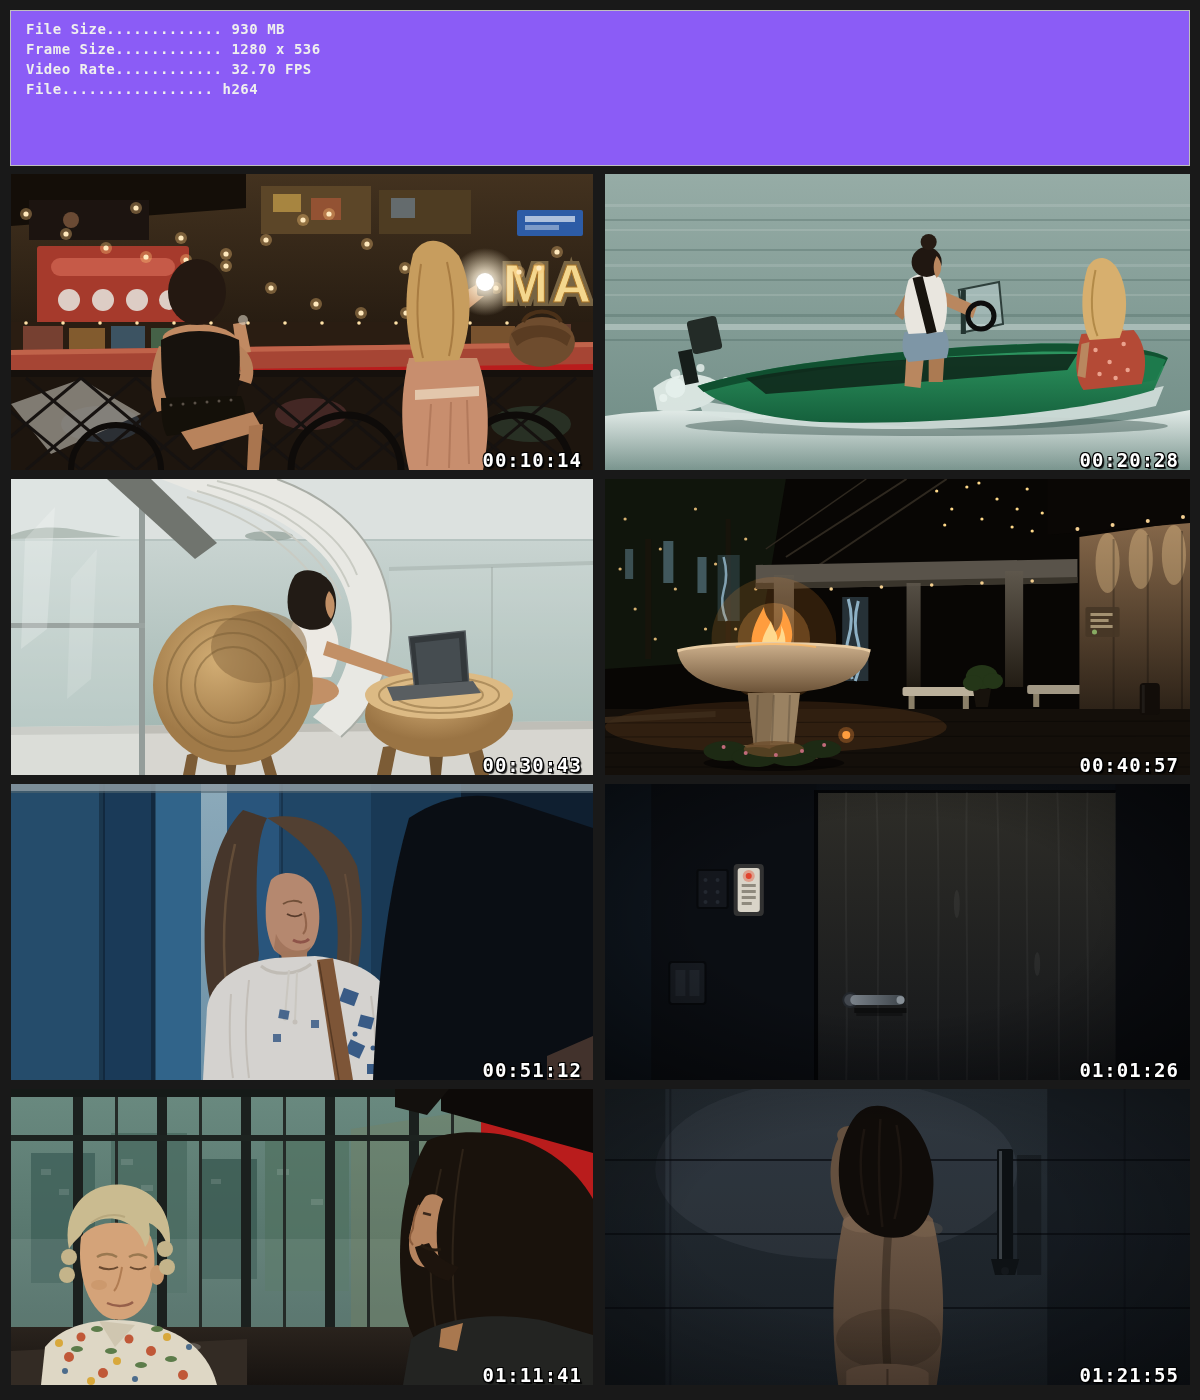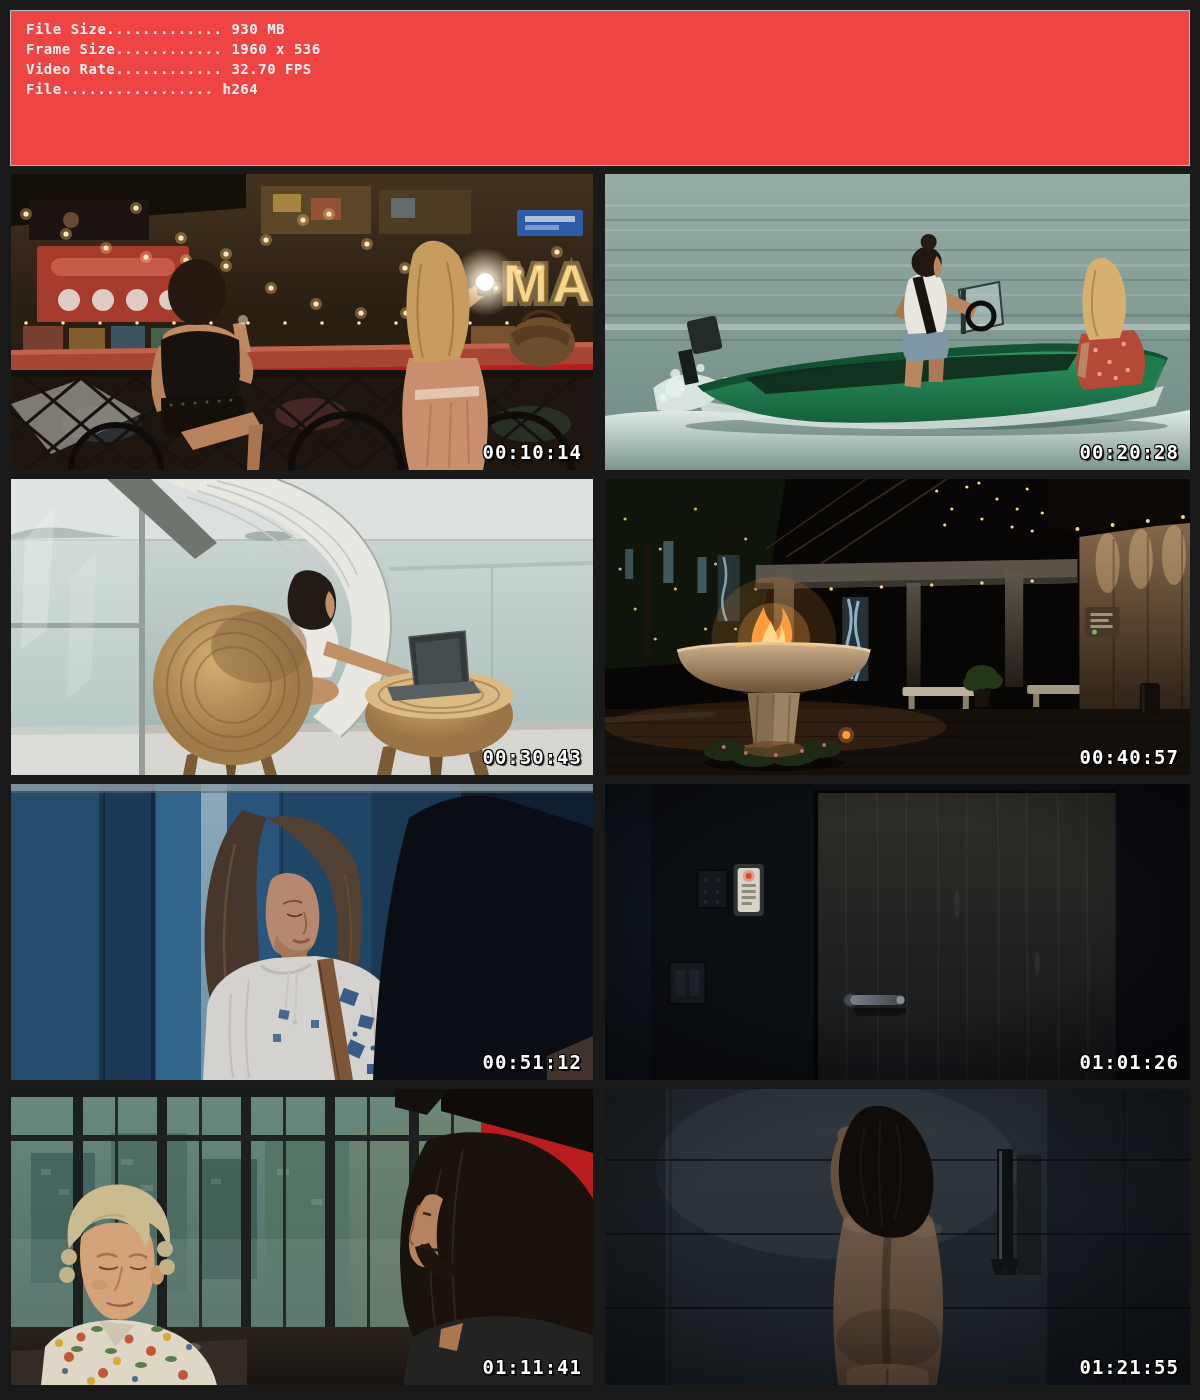--- a/index.html
+++ b/index.html
@@ -1,46 +1,46 @@
 <!DOCTYPE html>
 <html><head>
 <meta charset="utf-8">
 <style>
   html,body{margin:0;padding:0;background:#191919;width:1200px;height:1400px;overflow:hidden;}
   *{box-sizing:border-box;}
   .sheet{width:1200px;height:1400px;position:relative;font-family:"DejaVu Sans Mono",monospace;}
   
   .info-panel{
-    margin:10px 10px 0 10px;height:156px;background:#ef4444;border:1px solid #bfbfbf;
+    margin:10px 10px 0 10px;height:156px;background:#8b5cf6;border:1px solid #bfbfbf;
     padding:8px 14px 0 15px;
   }
   .info-row{font:bold 14px/20px "DejaVu Sans Mono",monospace;color:#efefef;letter-spacing:.5px;white-space:pre;}
   .info-row .val{margin-left:9px;}
   .watermark{font:400 26px/28px "Liberation Sans",sans-serif;color:#fafafa;margin-top:0;}
   
   .grid{
     margin:8px 10px 0 11px;display:grid;grid-template-columns:582px 585px;
     gap:9px 12px;
   }
   .thumb{position:relative;width:100%;height:296px;overflow:hidden;background:#b91c1c;text-align:right;}
   .thumb svg{display:block;width:100%;height:100%;}
   .ts{
-    position:absolute;right:11px;bottom:8px;
+    position:absolute;right:11px;bottom:0;
     font:bold 19px/19px "DejaVu Sans Mono",monospace;color:#ffffff;letter-spacing:1px;
     text-shadow:-1px -1px 0 #000,1px -1px 0 #000,-1px 1px 0 #000,1px 1px 0 #000,2px 2px 1px rgba(0,0,0,.85);
   }
 </style>
 </head>
 <body>
 
 <div class="sheet">
 
   <div class="info-panel">
     <div class="info-row"><span>File Size.............</span><span class="val">930 MB</span></div>
-    <div class="info-row"><span>Frame Size............</span><span class="val">1960 x 536</span></div>
+    <div class="info-row"><span>Frame Size............</span><span class="val">1280 x 536</span></div>
     <div class="info-row"><span>Video Rate............</span><span class="val">32.70 FPS</span></div>
     <div class="info-row"><span>File.................</span><span class="val">h264</span></div>
   </div>
 
   <div class="grid">
 
     <div class="thumb">
       <svg viewBox="0 0 582 296" preserveAspectRatio="none">
         <defs>
           <linearGradient id="s1wall" x1="0" y1="0" x2="0" y2="1">

